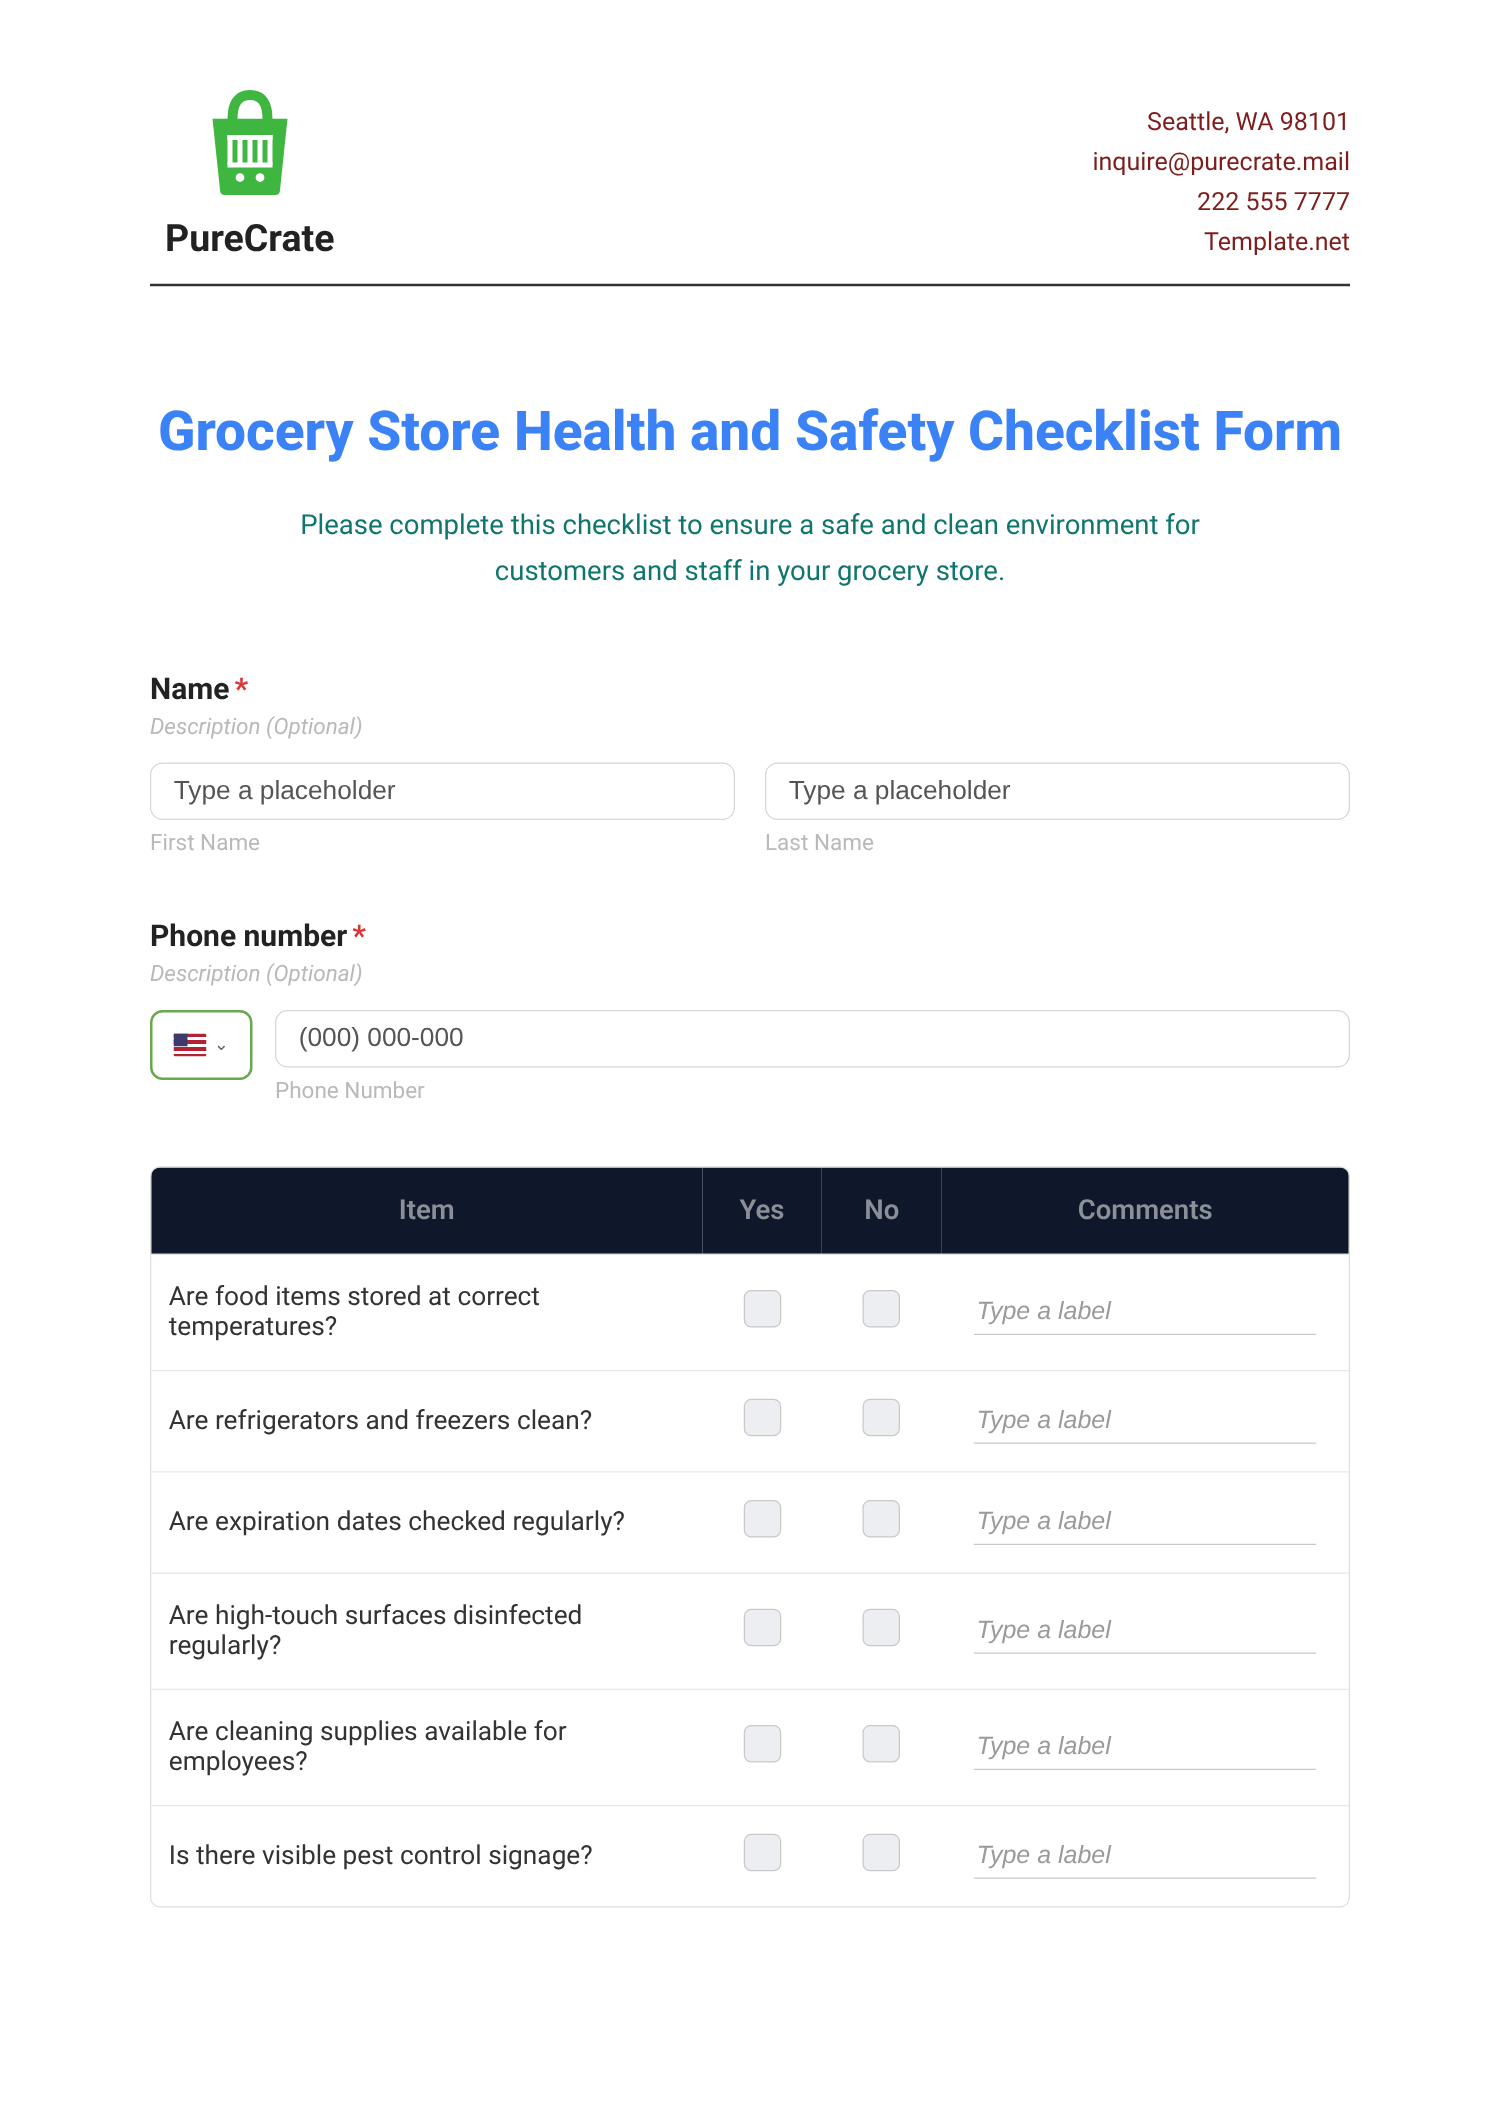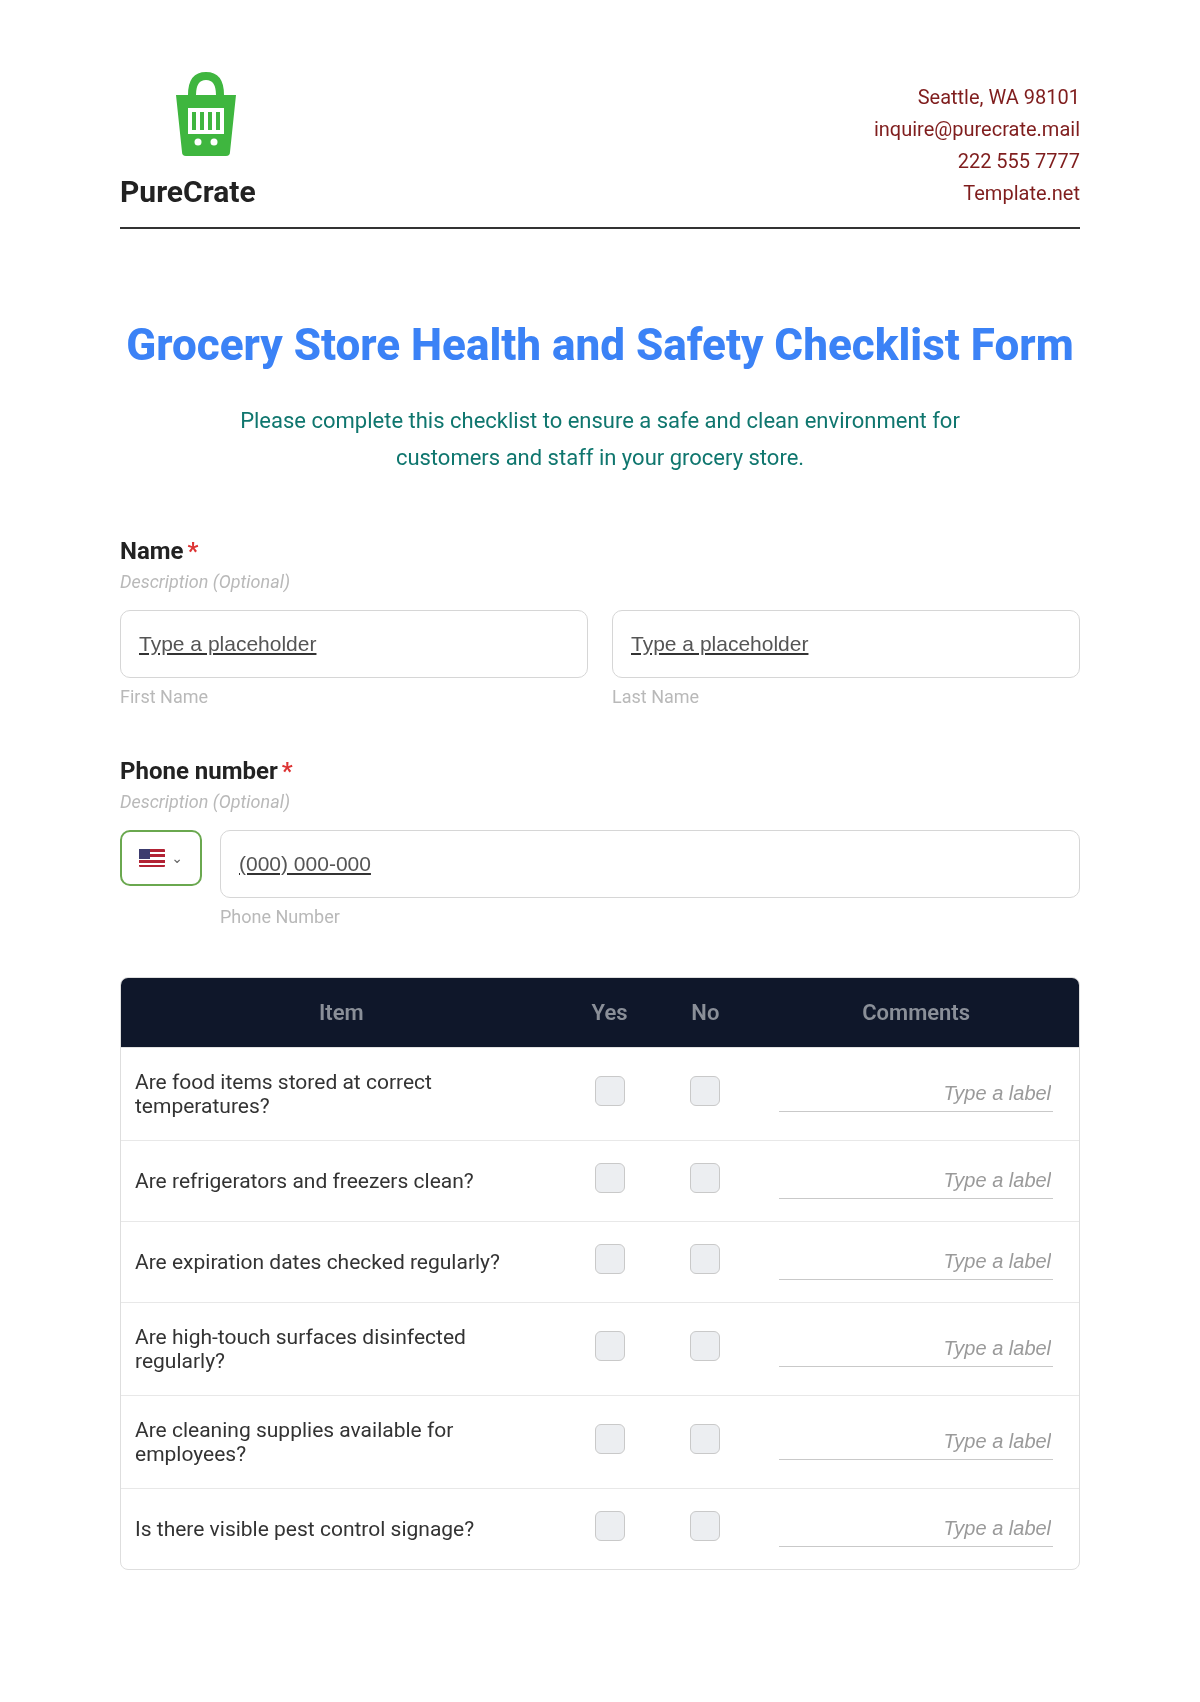--- a/index.html
+++ b/index.html
@@ -17,22 +17,23 @@
   .header {
     display: flex;
     justify-content: space-between;
     align-items: flex-end;
     border-bottom: 2px solid #333;
     padding-bottom: 18px;
   }
   .brand {
     display: flex;
     flex-direction: column;
-    align-items: flex-end;
+    align-items: center;
     gap: 4px;
+    margin-left: 12px;
   }
   .brand-name {
     font-size: 30px;
     font-weight: 700;
     color: #222;
     margin-top: 6px;
   }
   .contact {
     text-align: right;
     font-size: 20px;
@@ -66,28 +67,27 @@
   .field-desc {
     font-size: 18px;
     font-style: italic;
     color: #b9b9b9;
     margin-bottom: 18px;
   }
   .row-2 { display: flex; gap: 24px; }
   .input-wrap { flex: 1; display: flex; flex-direction: column; }
   .text-input {
     width: 100%;
-    height: 68px;
+    height: 46px;
     border: 1px solid #d6d6d6;
     border-radius: 10px;
     padding: 0 18px;
     font-size: 21px;
     color: #333;
     background: #fff;
-    text-decoration: underline;
   }
   .text-input::placeholder { color: #555; }
   .sub-label {
     font-size: 18px;
     color: #b9b9b9;
     margin-top: 8px;
   }
   .phone-row {
     display: flex;
     gap: 18px;
@@ -153,21 +153,21 @@
     cursor: pointer;
   }
   .comment-input {
     width: 92%;
     border: none;
     border-bottom: 1px solid #c9c9c9;
     font-style: italic;
     font-size: 20px;
     color: #9a9a9a;
     padding: 6px 2px;
-    text-align: right;
+    text-align: left;
     background: transparent;
   }
   .comment-input::placeholder { color: #9a9a9a; }
   thead th:first-child { text-align:center; }
 </style>
 </head>
 <body>
 
 <div class="page">
 

